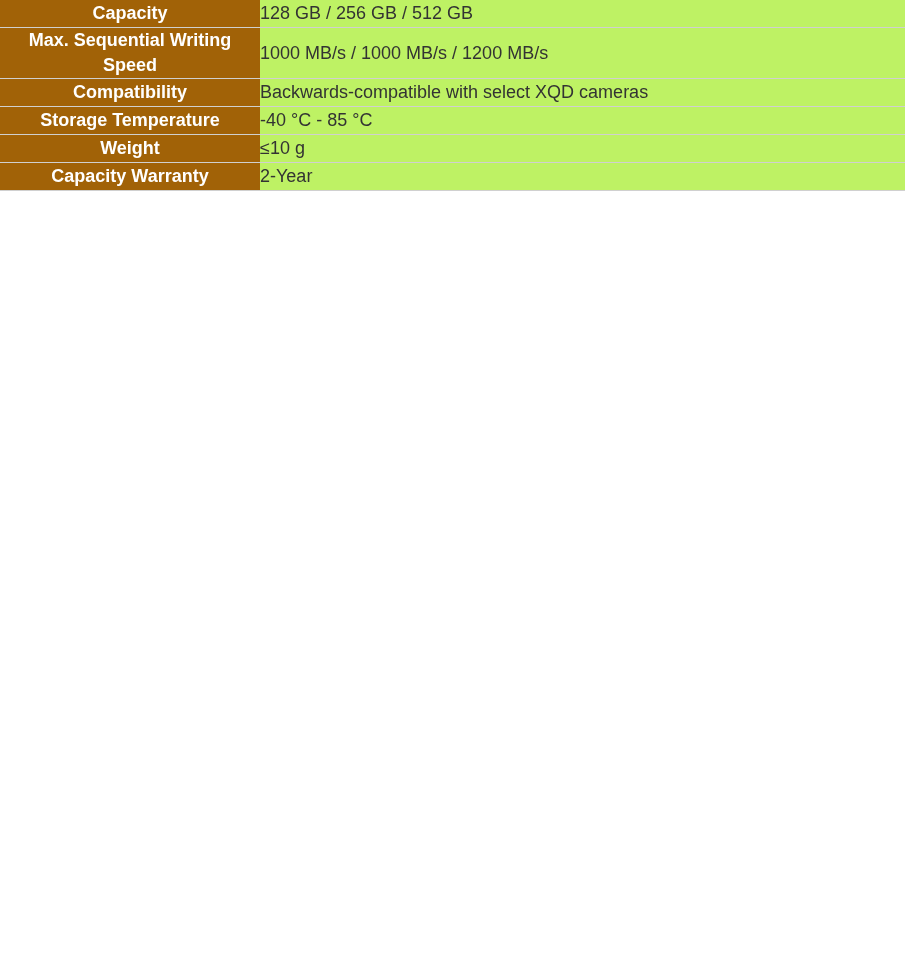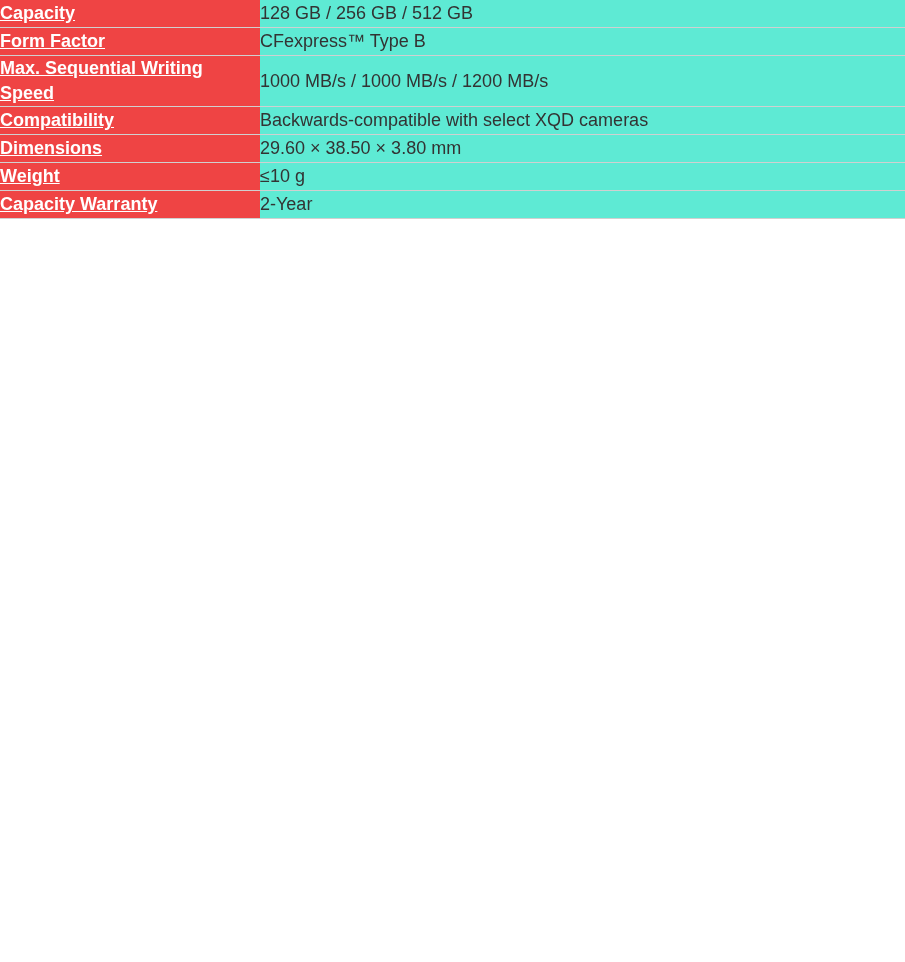--- a/index.html
+++ b/index.html
@@ -23,62 +23,57 @@
       border-bottom: 1px solid #d0d0d0;
     }
 
     .spec-table td {
       padding: 0;
       vertical-align: middle;
     }
 
     .label-cell {
       width: 260px;
-      background-color: #ef4444;
+      background-color: #a16207;
       color: #fff;
       font-size: 18px;
       font-weight: bold;
-      text-align: left;
+      text-align: center;
       padding: 22px 15px;
       line-height: 1.4;
-      text-decoration: underline;
     }
 
     .value-cell {
       padding: 22px 30px;
       font-size: 18px;
       color: #333;
-      background: #5eead4;
+      background: #bef264;
       line-height: 1.5;
     }
   </style>
 </head>
 <body>
 
 <table class="spec-table">
   <tbody id="table-body">
   <tr>
         <td class="label-cell">Capacity</td>
         <td class="value-cell">128 GB / 256 GB / 512 GB</td>
       </tr>
       <tr>
-        <td class="label-cell">Form Factor</td>
-        <td class="value-cell">CFexpress™ Type B</td>
-      </tr>
-      <tr>
         <td class="label-cell">Max. Sequential Writing Speed</td>
         <td class="value-cell">1000 MB/s / 1000 MB/s / 1200 MB/s</td>
       </tr>
       <tr>
         <td class="label-cell">Compatibility</td>
         <td class="value-cell">Backwards-compatible with select XQD cameras</td>
       </tr>
       <tr>
-        <td class="label-cell">Dimensions</td>
-        <td class="value-cell">29.60 × 38.50 × 3.80 mm</td>
+        <td class="label-cell">Storage Temperature</td>
+        <td class="value-cell">-40 °C - 85 °C</td>
       </tr>
       <tr>
         <td class="label-cell">Weight</td>
         <td class="value-cell">≤10 g</td>
       </tr>
       <tr>
         <td class="label-cell">Capacity Warranty</td>
         <td class="value-cell">2-Year</td>
       </tr>
     </tbody>

